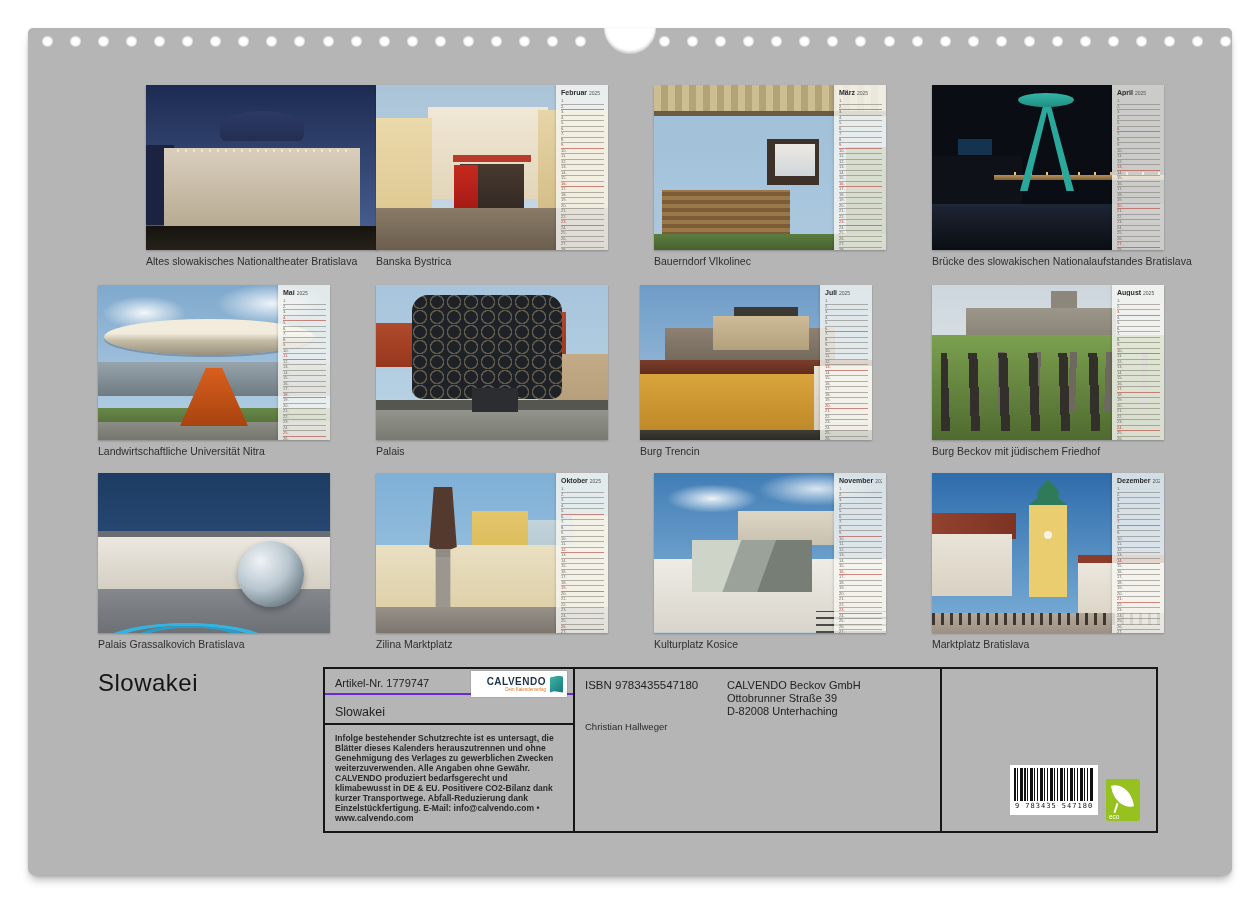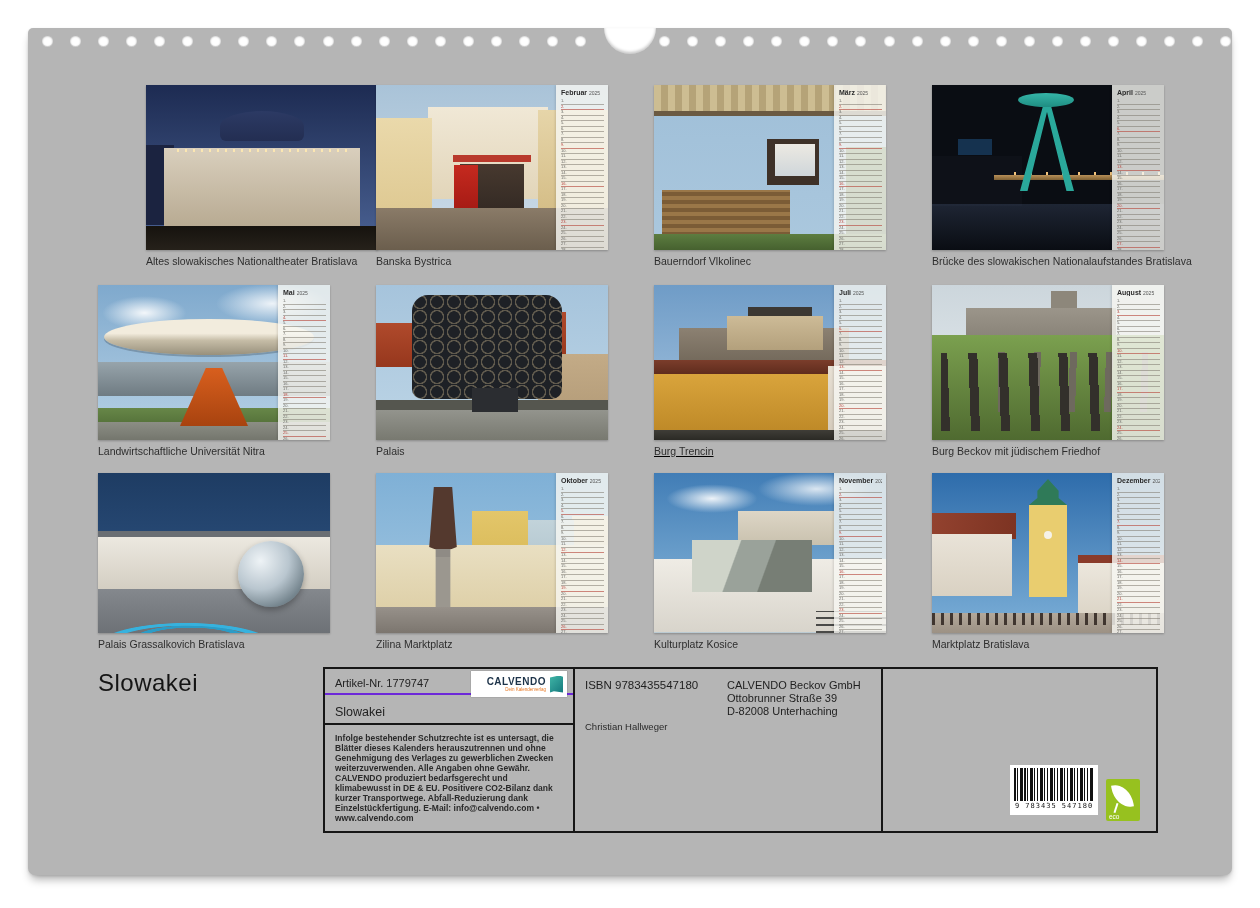--- a/index.html
+++ b/index.html
@@ -187,21 +187,21 @@
     clip-path:polygon(50% 0,78% 10%,78% 16%,100% 22%,100% 100%,0 100%,0 22%,22% 16%,22% 10%);}
   .bratislava-old-town-hall::after{left:50%;top:58px;width:8px;height:8px;margin-left:-4px;border-radius:50%;background:#f5f2e8;}
 
   
   .big-title{position:absolute;left:70px;top:641px;font-size:24px;color:#141414;letter-spacing:.5px;}
 
   .info-box{position:absolute;left:295px;top:639px;width:835px;height:166px;border:2px solid #161616;
             box-sizing:border-box;display:flex;}
   .col{position:relative;box-sizing:border-box;}
   .col1{width:250px;border-right:2px solid #161616;display:flex;flex-direction:column;}
-  .col2{width:308px;border-right:2px solid #161616;padding:10px 10px;}
+  .col2{width:367px;border-right:2px solid #161616;padding:10px 10px;}
   .col3{flex:1;}
   .row-article{position:relative;height:30px;border-bottom:2px solid #6d28d9;padding:8px 0 0 10px;font-size:11px;color:#222;box-sizing:border-box;}
   .row-title{height:34px;border-bottom:2px solid #161616;padding:10px 0 0 10px;font-size:12.5px;color:#222;box-sizing:border-box;}
   .row-legal{flex:1;padding:8px 10px;font-size:8.5px;line-height:10px;color:#2a2a2a;font-weight:bold;}
 
   .calvendo-logo{position:absolute;right:6px;top:2px;width:96px;height:26px;background:#fff;
                  box-shadow:0 0 1px rgba(0,0,0,.4);display:flex;align-items:center;justify-content:flex-end;padding:0 4px;box-sizing:border-box;}
   .cl-text{text-align:right;margin-right:4px;}
   .cl-brand{font-size:10px;font-weight:bold;color:#1d3349;letter-spacing:.5px;line-height:10px;}
   .cl-tag{font-size:4.5px;color:#e87722;line-height:5px;}
@@ -415,21 +415,21 @@
               <div class="day sun">25.</div>
               <div class="day">26.</div>
             </div>
           </div>
           <div class="caption">Landwirtschaftliche Universität Nitra</div>
         </div>
         <div class="tile" style="left: 348px; top: 257px;">
           <div class="photo zilina-dome" style="height: 155px;"></div>
           <div class="caption">Palais</div>
         </div>
-        <div class="tile" style="left: 626px; top: 257px; text-decoration: underline;">
+        <div class="tile" style="left: 612px; top: 257px;">
           <div class="photo trencin-castle" style="height: 155px;">
             <div class="strip">
               <div class="strip-head">Juli <span class="yr">2025</span></div>
               <div class="day">1.</div>
               <div class="day">2.</div>
               <div class="day">3.</div>
               <div class="day">4.</div>
               <div class="day">5.</div>
               <div class="day sun">6.</div>
               <div class="day">7.</div>

